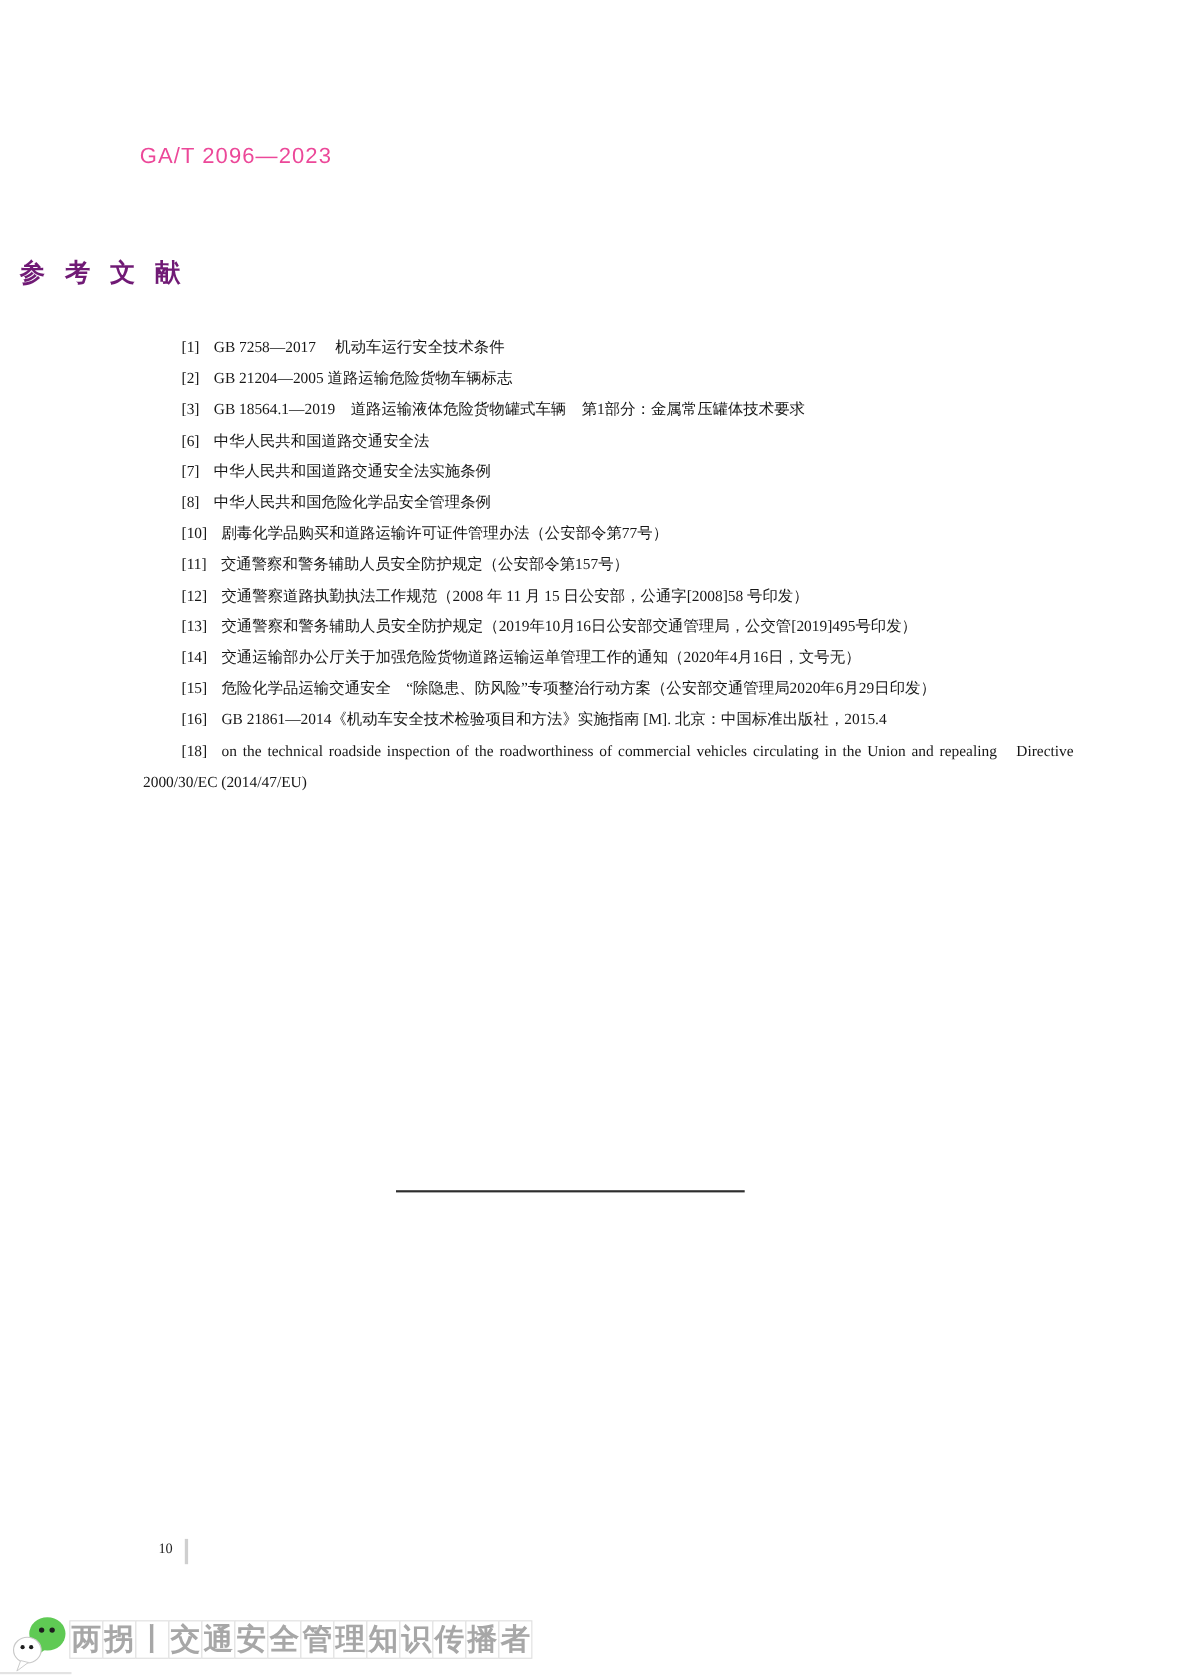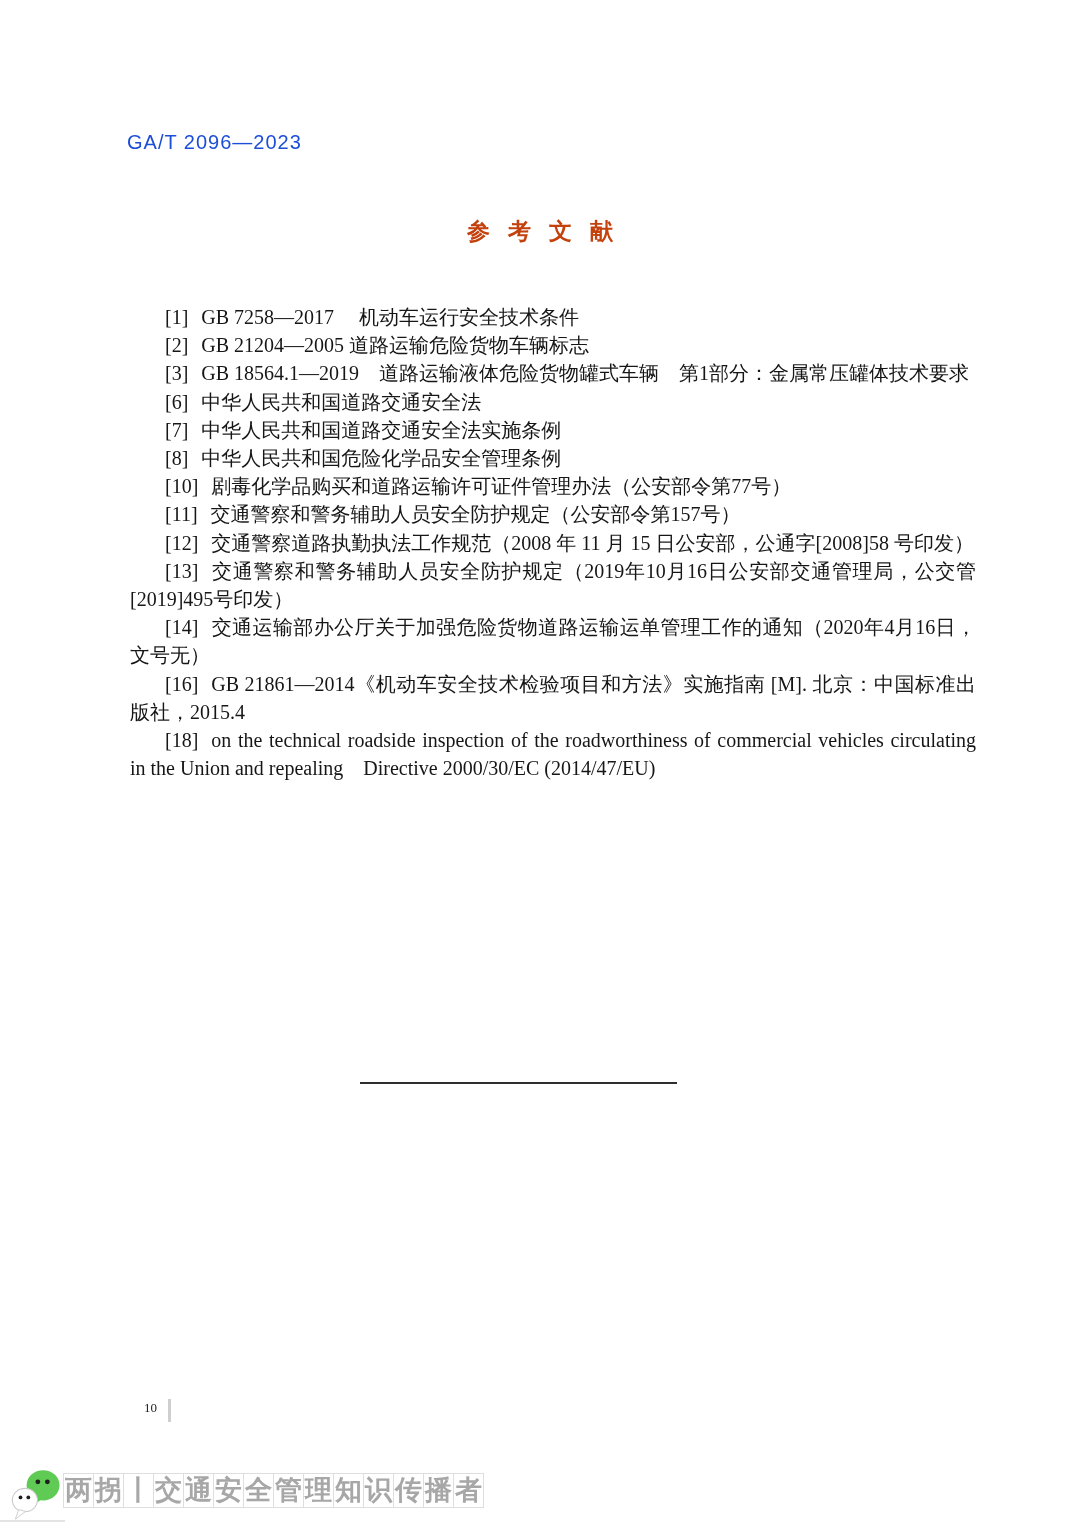--- a/index.html
+++ b/index.html
@@ -7,36 +7,35 @@
     position:relative;
     width:1080px;height:1527px;
     background:#ffffff;
     overflow:hidden;
     font-family:"Liberation Serif","DejaVu Serif",serif;
     color:#1a1a1a;
   }
   .header-code{
     position:absolute;left:127px;top:131px;
     font-family:"Liberation Sans","DejaVu Sans",sans-serif;
-    font-size:20px;letter-spacing:1px;color:#1d4ed8;
+    font-size:20px;letter-spacing:1px;color:#ec4899;
     font-stretch:condensed;
   }
   .doc-title{
-    position:absolute;left:0;right:0;top:216px;
-    text-align:center;
+    position:absolute;left:0;right:0;top:232px;
     font-size:23px;font-weight:700;
     letter-spacing:18px;text-indent:18px;
-    color:#c2410c;
+    color:#701a75;
   }
   .ref-list{
     position:absolute;left:130px;top:303px;width:846px;
   }
   .ref-item{
     margin:0;
-    font-size:20px;line-height:28.2px;
+    font-size:14px;line-height:28.2px;
     text-align:justify;
     text-indent:35px;
     color:#161616;
   }
   .ref-label{margin-right:13px;}
   .divider-line{
     position:absolute;left:360px;top:1082px;width:317px;height:2px;
     background:#2e2e2e;
   }
   .page-number{
@@ -86,20 +85,21 @@
     <p class="ref-item"><span class="ref-label">[2]</span><span>GB 21204—2005 道路运输危险货物车辆标志</span></p>
     <p class="ref-item"><span class="ref-label">[3]</span><span>GB 18564.1—2019　道路运输液体危险货物罐式车辆　第1部分：金属常压罐体技术要求</span></p>
     <p class="ref-item"><span class="ref-label">[6]</span><span>中华人民共和国道路交通安全法</span></p>
     <p class="ref-item"><span class="ref-label">[7]</span><span>中华人民共和国道路交通安全法实施条例</span></p>
     <p class="ref-item"><span class="ref-label">[8]</span><span>中华人民共和国危险化学品安全管理条例</span></p>
     <p class="ref-item"><span class="ref-label">[10]</span><span>剧毒化学品购买和道路运输许可证件管理办法（公安部令第77号）</span></p>
     <p class="ref-item"><span class="ref-label">[11]</span><span>交通警察和警务辅助人员安全防护规定（公安部令第157号）</span></p>
     <p class="ref-item"><span class="ref-label">[12]</span><span>交通警察道路执勤执法工作规范（2008 年 11 月 15 日公安部，公通字[2008]58 号印发）</span></p>
     <p class="ref-item"><span class="ref-label">[13]</span><span>交通警察和警务辅助人员安全防护规定（2019年10月16日公安部交通管理局，公交管[2019]495号印发）</span></p>
     <p class="ref-item"><span class="ref-label">[14]</span><span>交通运输部办公厅关于加强危险货物道路运输运单管理工作的通知（2020年4月16日，文号无）</span></p>
+    <p class="ref-item"><span class="ref-label">[15]</span><span>危险化学品运输交通安全　“除隐患、防风险”专项整治行动方案（公安部交通管理局2020年6月29日印发）</span></p>
     <p class="ref-item"><span class="ref-label">[16]</span><span>GB 21861—2014《机动车安全技术检验项目和方法》实施指南 [M]. 北京：中国标准出版社，2015.4</span></p>
     <p class="ref-item"><span class="ref-label">[18]</span><span>on the technical roadside inspection of the roadworthiness of commercial vehicles circulating in the Union and repealing　Directive 2000/30/EC (2014/47/EU)</span></p>
   </div>
 
   <div class="divider-line"></div>
 
   <div class="page-number">10</div>
   <div class="page-number-mark"></div>
 
   <div class="watermark-bar">

